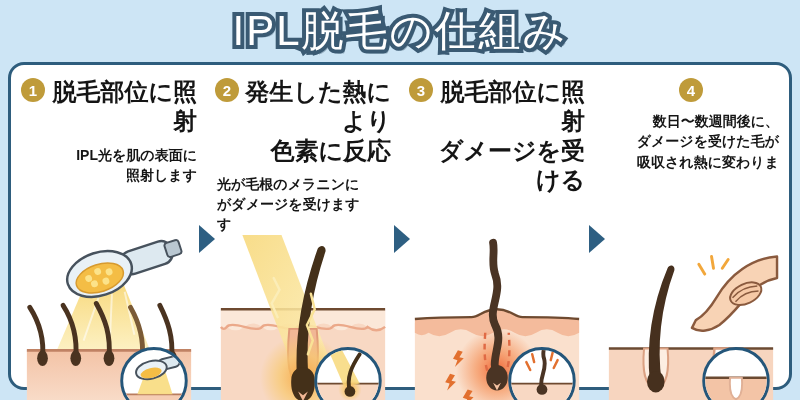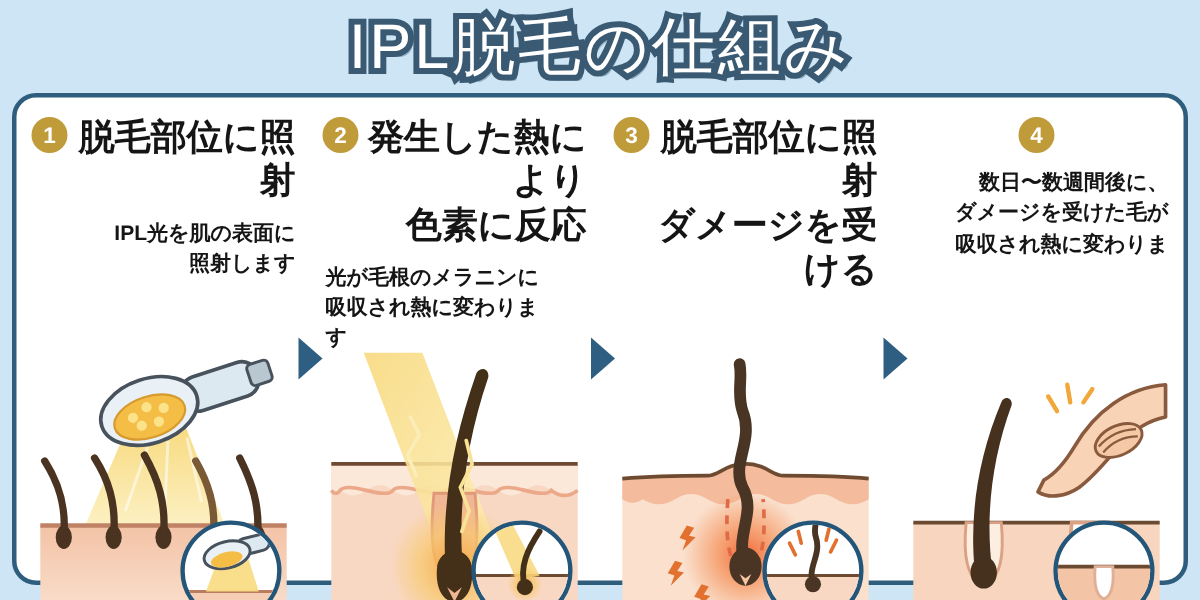--- a/index.html
+++ b/index.html
@@ -135,21 +135,21 @@
     </div>
   </section>
 
   <section class="step">
     <div class="step-heading">
       <span class="step-num">2</span>
       <h2 class="step-title">発生した熱により
 色素に反応</h2>
     </div>
     <p class="step-body align-left">光が毛根のメラニンに
-吸収され熱に変わりま
+がダメージを受けます
 す</p>
     <div class="illus">
       <svg viewBox="0 0 180 185" xmlns="http://www.w3.org/2000/svg">
         <defs>
           <radialGradient id="glowB">
             <stop offset="0" stop-color="#f6a13c" stop-opacity="0.95"></stop>
             <stop offset="0.55" stop-color="#f8c96e" stop-opacity="0.7"></stop>
             <stop offset="1" stop-color="#f8c96e" stop-opacity="0"></stop>
           </radialGradient>
           <linearGradient id="beamB" x1="0" y1="0" x2="1" y2="1">

